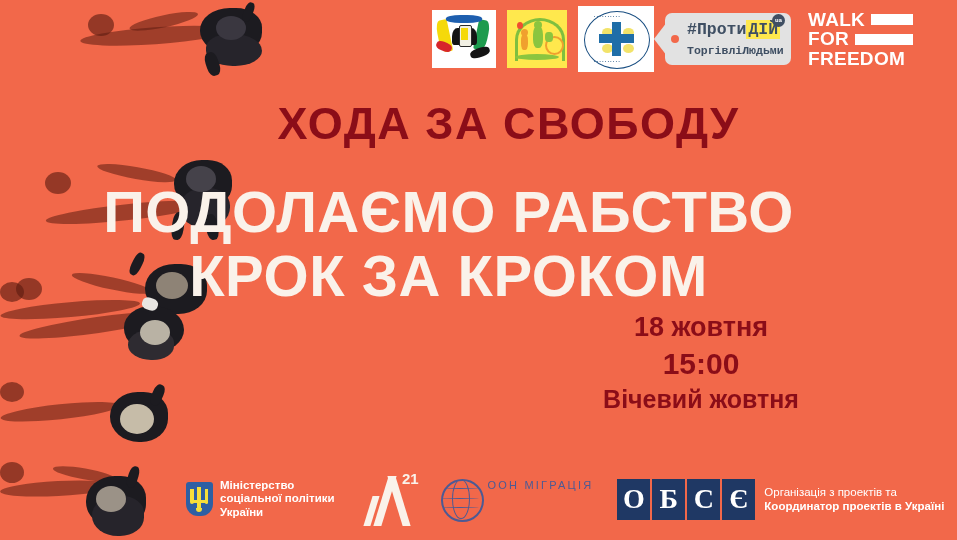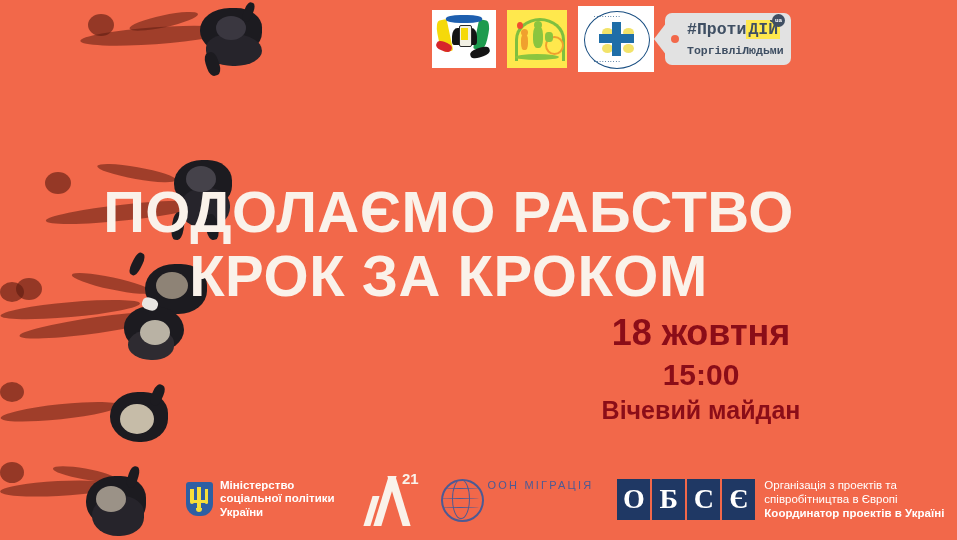--- a/index.html
+++ b/index.html
@@ -141,21 +141,21 @@
     line-height:1.1;
   }
   #headline div{white-space:nowrap;}
 
   
   #details{
     position:absolute;right:46px;top:310px;
     text-align:center;width:420px;
     color:#8B0D18;font-weight:bold;line-height:1.28;
   }
-  .d-date{font-size:36px;}
+  .d-date{font-size:27px;}
   .d-time{font-size:30px;}
   .d-place{font-size:25px;}
   .d-city{font-size:25px;}
 
   
   #footer{
     position:absolute;left:186px;bottom:14px;
     display:flex;align-items:center;gap:24px;
   }
   .f-item{display:flex;align-items:center;}
@@ -313,32 +313,46 @@
       <div id="tag-hole"></div>
       <div id="tag-text">
         <div id="tag-line1">
           <span>#Проти</span><span id="tag-hl">ДІЙ</span>
         </div>
         <div id="tag-line2">ТоргівліЛюдьми</div>
       </div>
       <div id="tag-ua">ua</div>
     </div>
 
+    <div id="logo-wff">
+      <div class="wff-row">
+        <span>WALK</span>
+        <span class="wff-bar bar-w"></span>
+      </div>
+      <div class="wff-row">
+        <span>FOR</span>
+        <span class="wff-bar bar-f"></span>
+      </div>
+      <div class="wff-row">
+        <span>FREEDOM</span>
+      </div>
+    </div>
   </div>
 
+  <div id="kicker">ХОДА ЗА СВОБОДУ</div>
 
   <div id="headline">
     <div>ПОДОЛАЄМО РАБСТВО</div>
     <div>КРОК ЗА КРОКОМ</div>
   </div>
 
   <div id="details">
     <div class="d-date">18 жовтня</div>
     <div class="d-time">15:00</div>
-    <div class="d-place">Вічевий майдан</div>
+    <div class="d-place">Вічевий жовтня</div>
   </div>
 
   <div id="footer">
 
     <div class="f-item">
       <div id="ministry-shield">
         <div class="tri" style="left:11px;top:5px;width:4px;height:24px;"></div>
         <div class="tri" style="left:4px;top:7px;width:3.5px;height:15px;border-radius:0 0 3px 3px;"></div>
         <div class="tri" style="left:18.5px;top:7px;width:3.5px;height:15px;border-radius:0 0 3px 3px;"></div>
         <div class="tri" style="left:4px;top:18px;width:18px;height:3.5px;border-radius:0 0 5px 5px;"></div>
@@ -374,19 +388,18 @@
 
     <div class="f-item" id="osce">
       <div id="osce-boxes">
         <div class="osce-box">О</div>
         <div class="osce-box">Б</div>
         <div class="osce-box">С</div>
         <div class="osce-box">Є</div>
       </div>
       <div id="osce-txt">
         <div>Організація з проектів та</div>
-        <div>співробітництва в Європі</div>
         <div id="osce-l3">Координатор проектів в Україні</div>
       </div>
     </div>
   </div>
 
 </div>
 
 </body></html>

